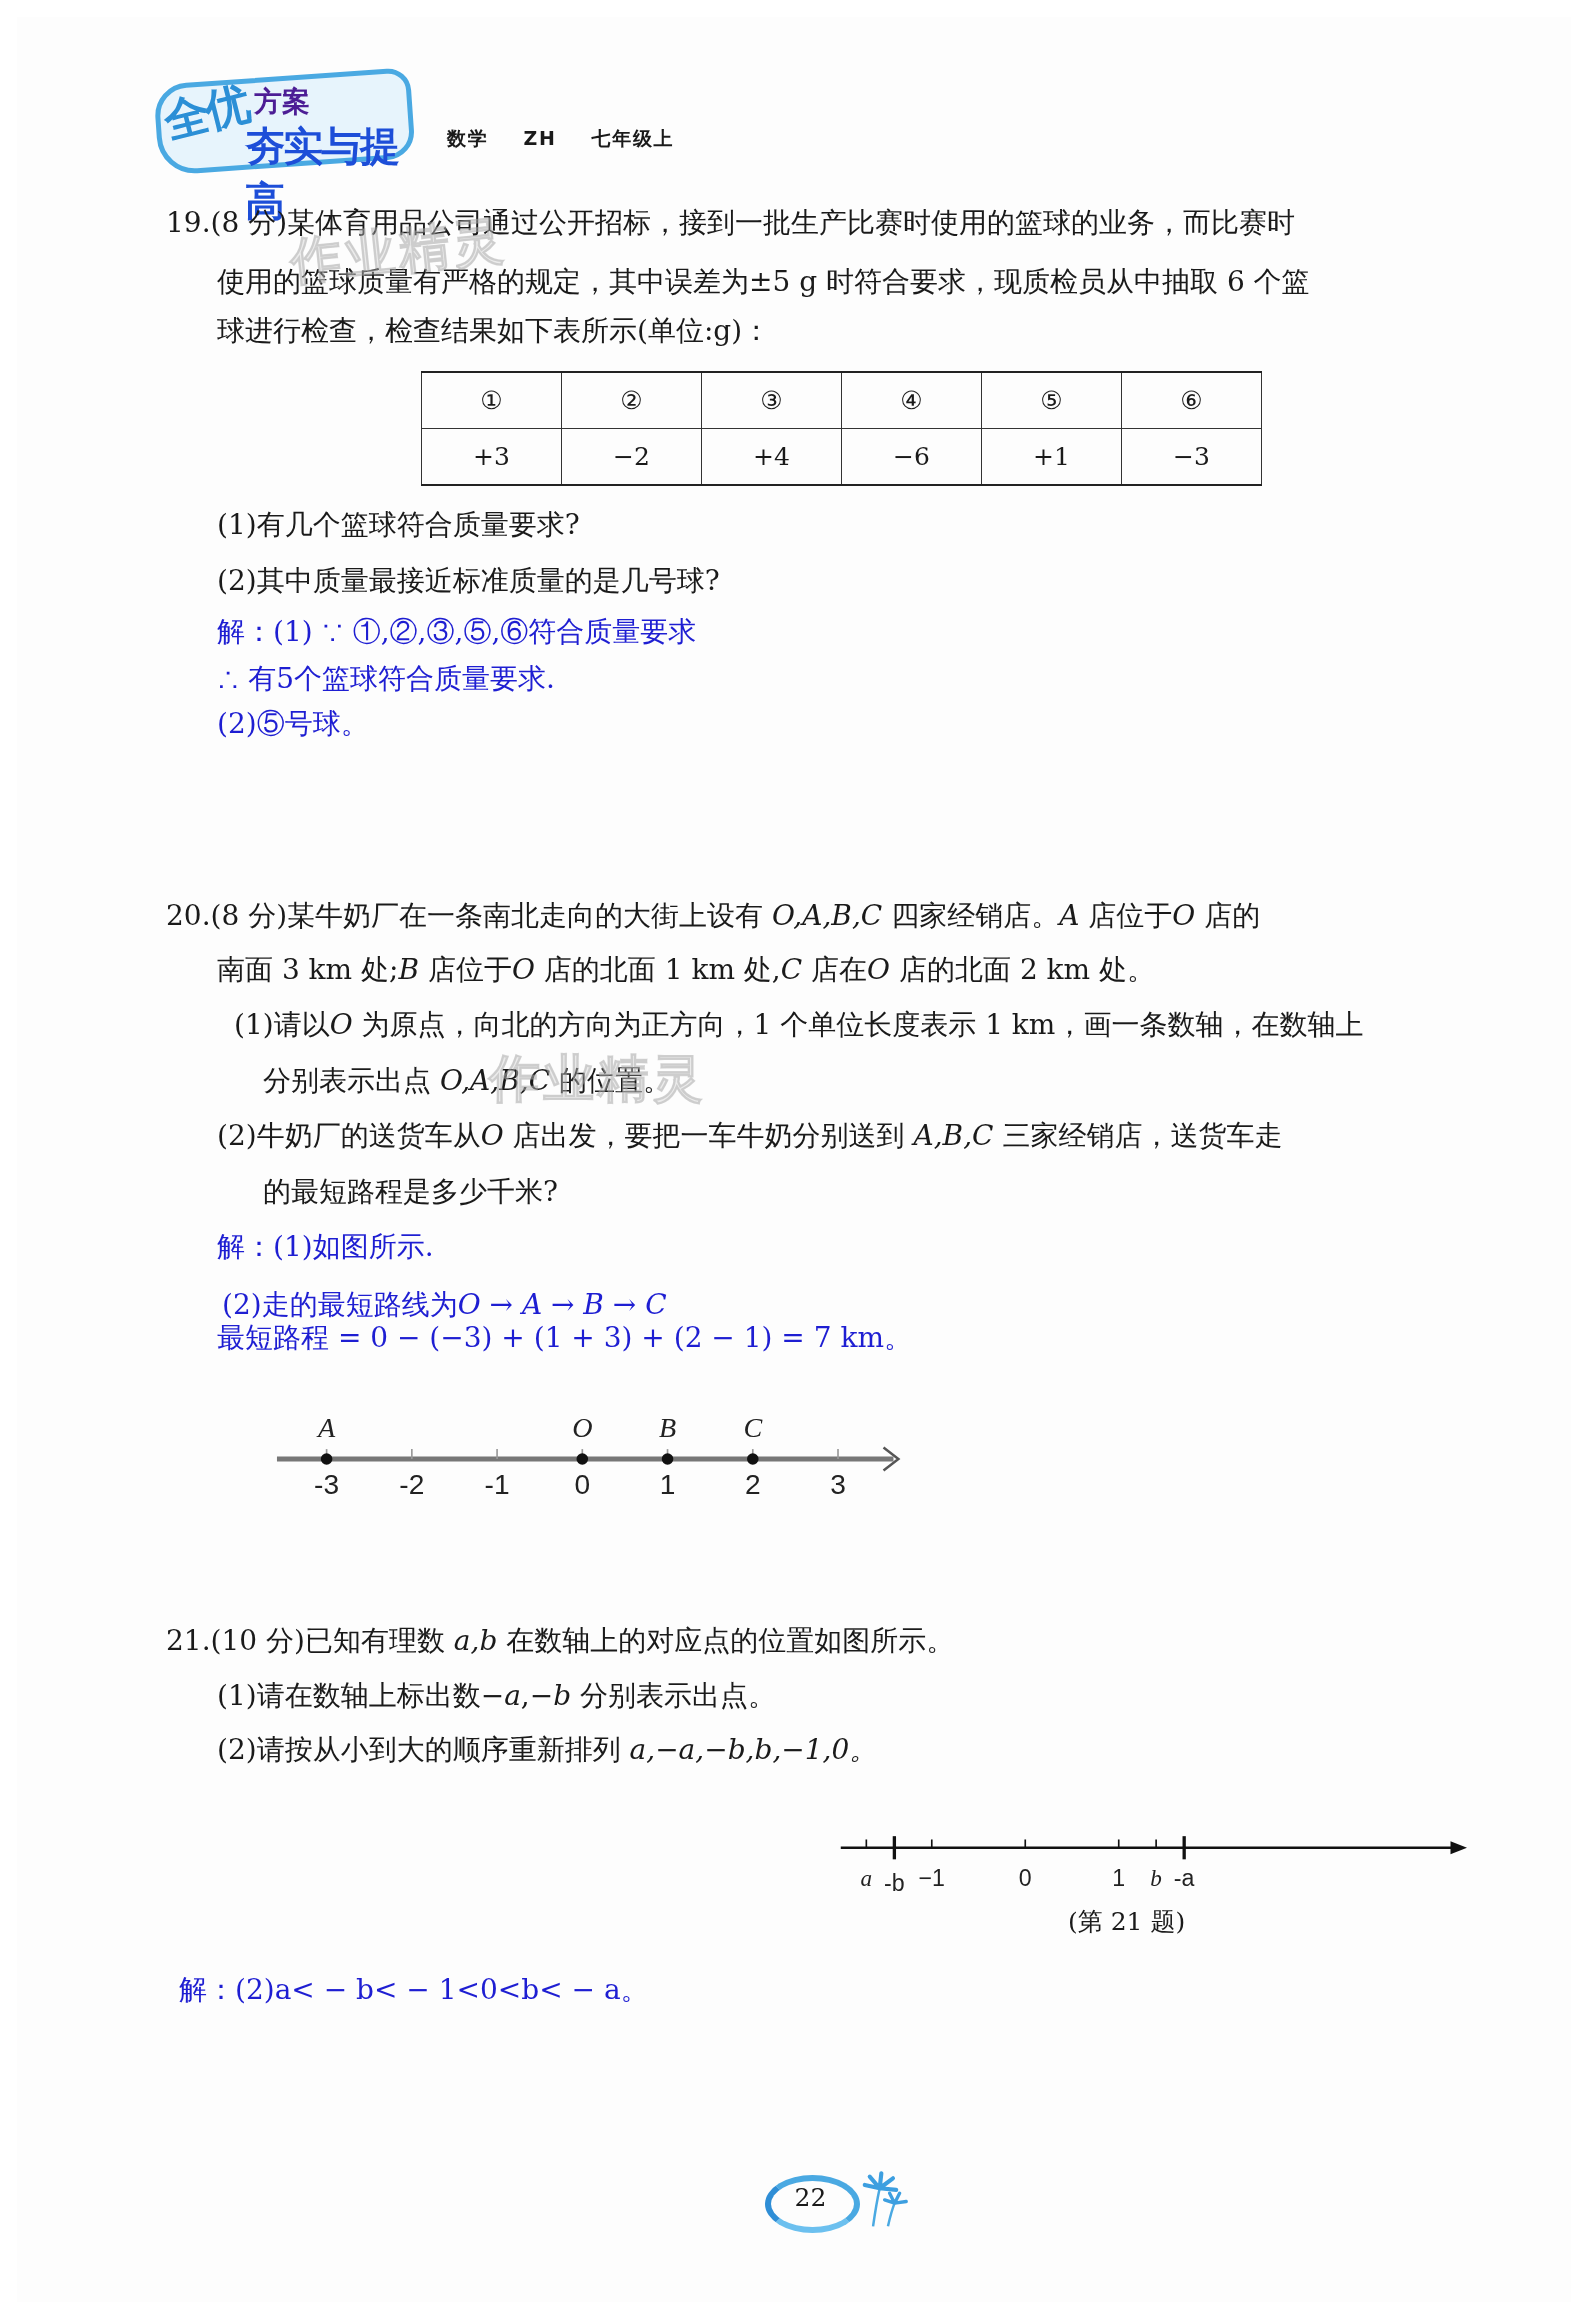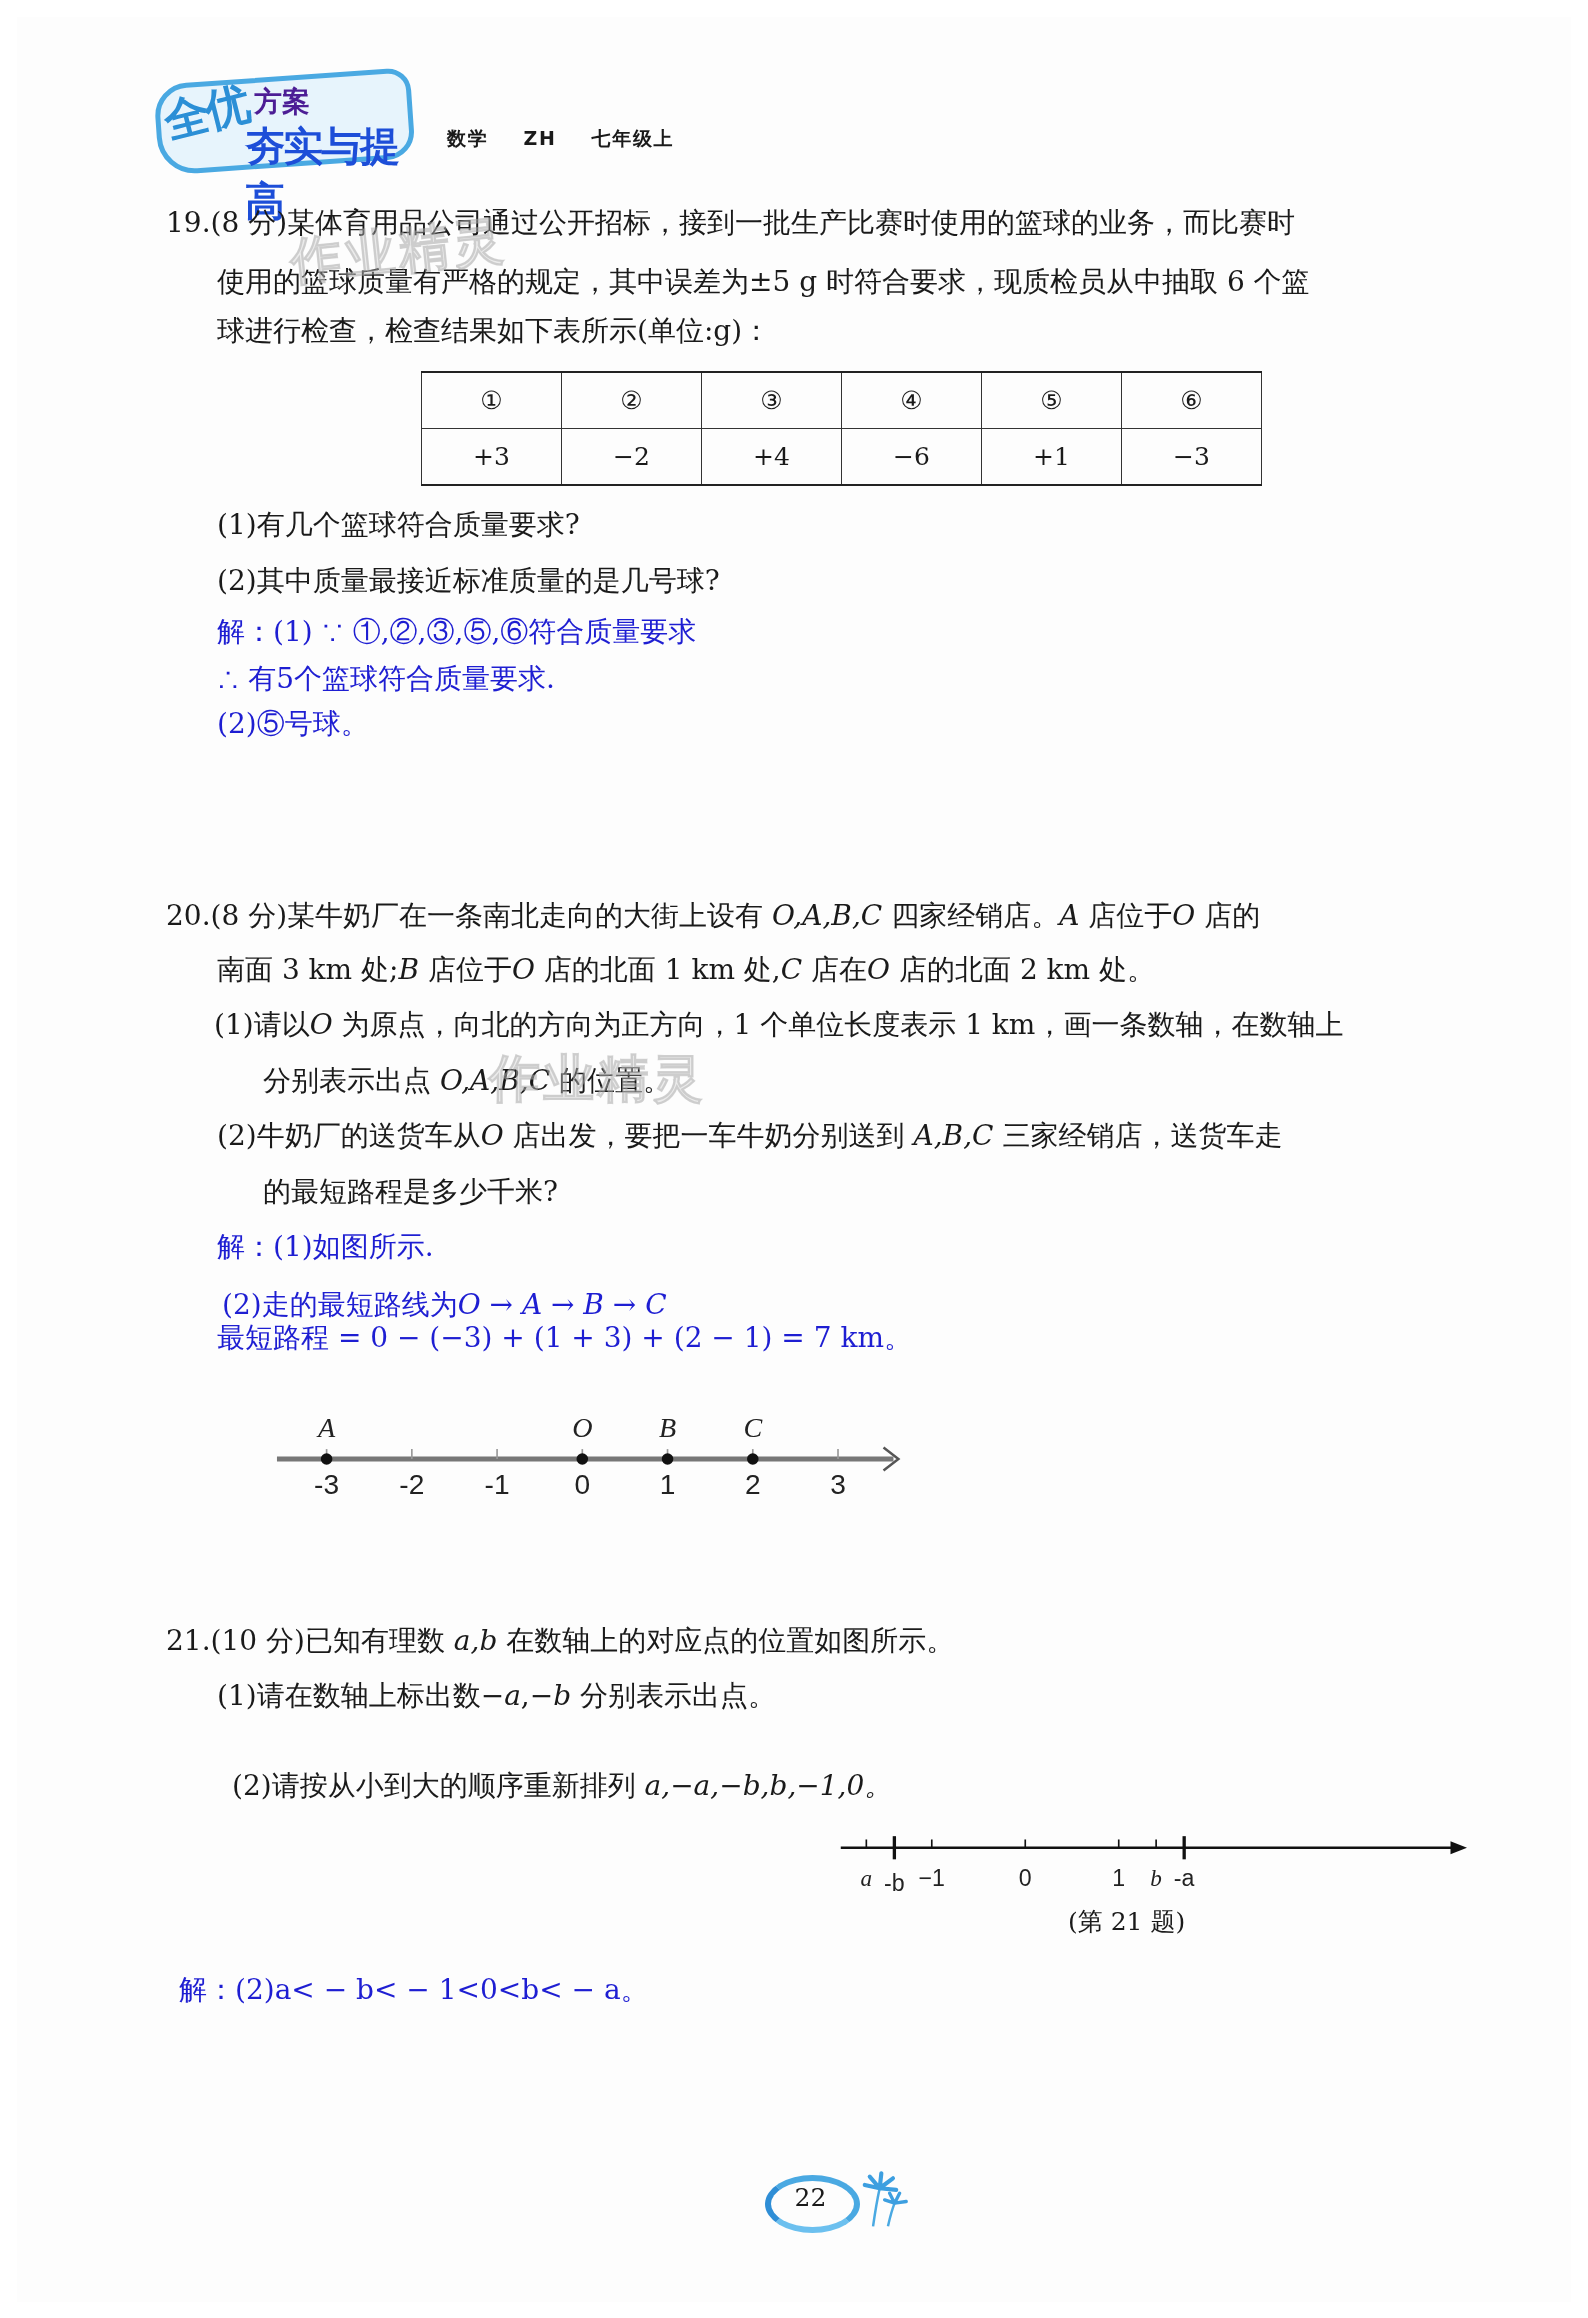--- a/index.html
+++ b/index.html
@@ -120,21 +120,21 @@
 <div class="abs line" style="left:217px;top:507px;">(1)有几个篮球符合质量要求?</div>
 <div class="abs line" style="left:217px;top:563px;">(2)其中质量最接近标准质量的是几号球?</div>
 <div class="abs blue" style="left:217px;top:614px;">解：(1) ∵ ①,②,③,⑤,⑥符合质量要求</div>
 <div class="abs blue" style="left:217px;top:661px;">∴ 有5个篮球符合质量要求.</div>
 <div class="abs blue" style="left:217px;top:706px;">(2)⑤号球。</div>
 
 <div class="abs line" style="left:166px;top:898px;"><span>20.(8 分)某牛奶厂在一条南北走向的大街上设有 </span><span class="it">O,A,B,C</span><span> 四家经销店。</span><span class="it">A</span><span> 店位于</span><span class="it">O</span><span> 店的</span></div>
 
 <div class="abs line" style="left:217px;top:952px;"><span>南面 3 km 处;</span><span class="it">B</span><span> 店位于</span><span class="it">O</span><span> 店的北面 1 km 处,</span><span class="it">C</span><span> 店在</span><span class="it">O</span><span> 店的北面 2 km 处。</span></div>
 
-<div class="abs line" style="left:214px;top:1007px;"><span>(1)请以</span><span class="it">O</span><span> 为原点，向北的方向为正方向，1 个单位长度表示 1 km，画一条数轴，在数轴上</span></div>
+<div class="abs line" style="left:234px;top:1007px;"><span>(1)请以</span><span class="it">O</span><span> 为原点，向北的方向为正方向，1 个单位长度表示 1 km，画一条数轴，在数轴上</span></div>
 
 <div class="abs line" style="left:263px;top:1063px;"><span>分别表示出点 </span><span class="it">O,A,B,C</span><span> 的位置。</span></div>
 
 <div class="abs wm" style="left:489px;top:1045px;">作业精灵</div>
 
 <div class="abs line" style="left:217px;top:1118px;"><span>(2)牛奶厂的送货车从</span><span class="it">O</span><span> 店出发，要把一车牛奶分别送到 </span><span class="it">A,B,C</span><span> 三家经销店，送货车走</span></div>
 
 <div class="abs line" style="left:263px;top:1174px;">的最短路程是多少千米?</div>
 
 <div class="abs blue" style="left:217px;top:1229px;">解：(1)如图所示.</div>
@@ -165,21 +165,21 @@
     <circle cx="507" cy="82" r="7" fill="#111"></circle>
     <text x="507" y="56" text-anchor="middle" font-size="34" font-style="italic" font-family="Liberation Serif, serif" fill="#222">B</text>
     <circle cx="610" cy="82" r="7" fill="#111"></circle>
     <text x="610" y="56" text-anchor="middle" font-size="34" font-style="italic" font-family="Liberation Serif, serif" fill="#222">C</text>
   </svg>
 
 <div class="abs line" style="left:166px;top:1623px;"><span>21.(10 分)已知有理数 </span><span class="it">a,b</span><span> 在数轴上的对应点的位置如图所示。</span></div>
 
 <div class="abs line" style="left:217px;top:1678px;"><span>(1)请在数轴上标出数−</span><span class="it">a</span><span>,−</span><span class="it">b</span><span> 分别表示出点。</span></div>
 
-<div class="abs line" style="left:232px;top:1732px;margin-top:36px;"><span>(2)请按从小到大的顺序重新排列 </span><span class="it">a,−a,−b,b,−1,0。</span></div>
+<div class="abs line" style="left:217px;top:1732px;"><span>(2)请按从小到大的顺序重新排列 </span><span class="it">a,−a,−b,b,−1,0。</span></div>
 
 <svg class="abs" id="nl21" style="left:828px;top:1813px;" width="646" height="91" viewBox="0 0 780 110">
     <line x1="15" y1="42" x2="765" y2="42" stroke="#111" stroke-width="3"></line>
     <path d="M 752 34 L 772 42 L 752 50 Z" fill="#111"></path>
     <line x1="45.900000000000006" y1="32" x2="45.900000000000006" y2="42" stroke="#111" stroke-width="2"></line>
     <text x="45.900000000000006" y="88" text-anchor="middle" font-size="28" font-style="italic" font-family="Liberation Serif, serif" fill="#222">a</text>
     <line x1="79.80000000000001" y1="28" x2="79.80000000000001" y2="56" stroke="#111" stroke-width="4"></line>
     <text x="79.80000000000001" y="94" text-anchor="middle" font-size="28" font-style="normal" font-family="Liberation Sans, sans-serif" fill="#222">-b</text>
     <line x1="125" y1="32" x2="125" y2="42" stroke="#111" stroke-width="2"></line>
     <text x="125" y="88" text-anchor="middle" font-size="28" font-style="normal" font-family="Liberation Sans, sans-serif" fill="#222">−1</text>

